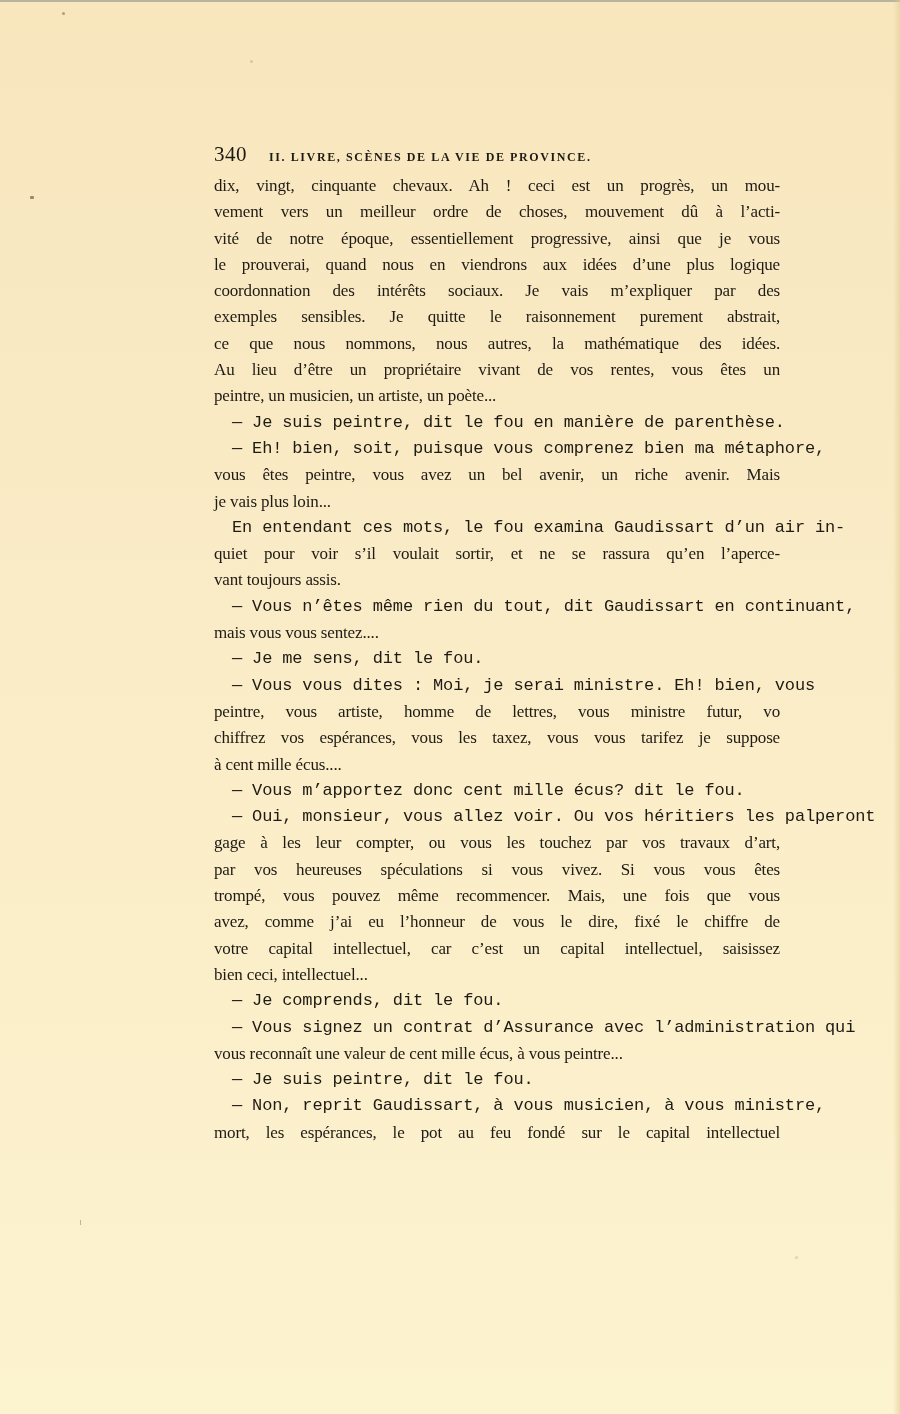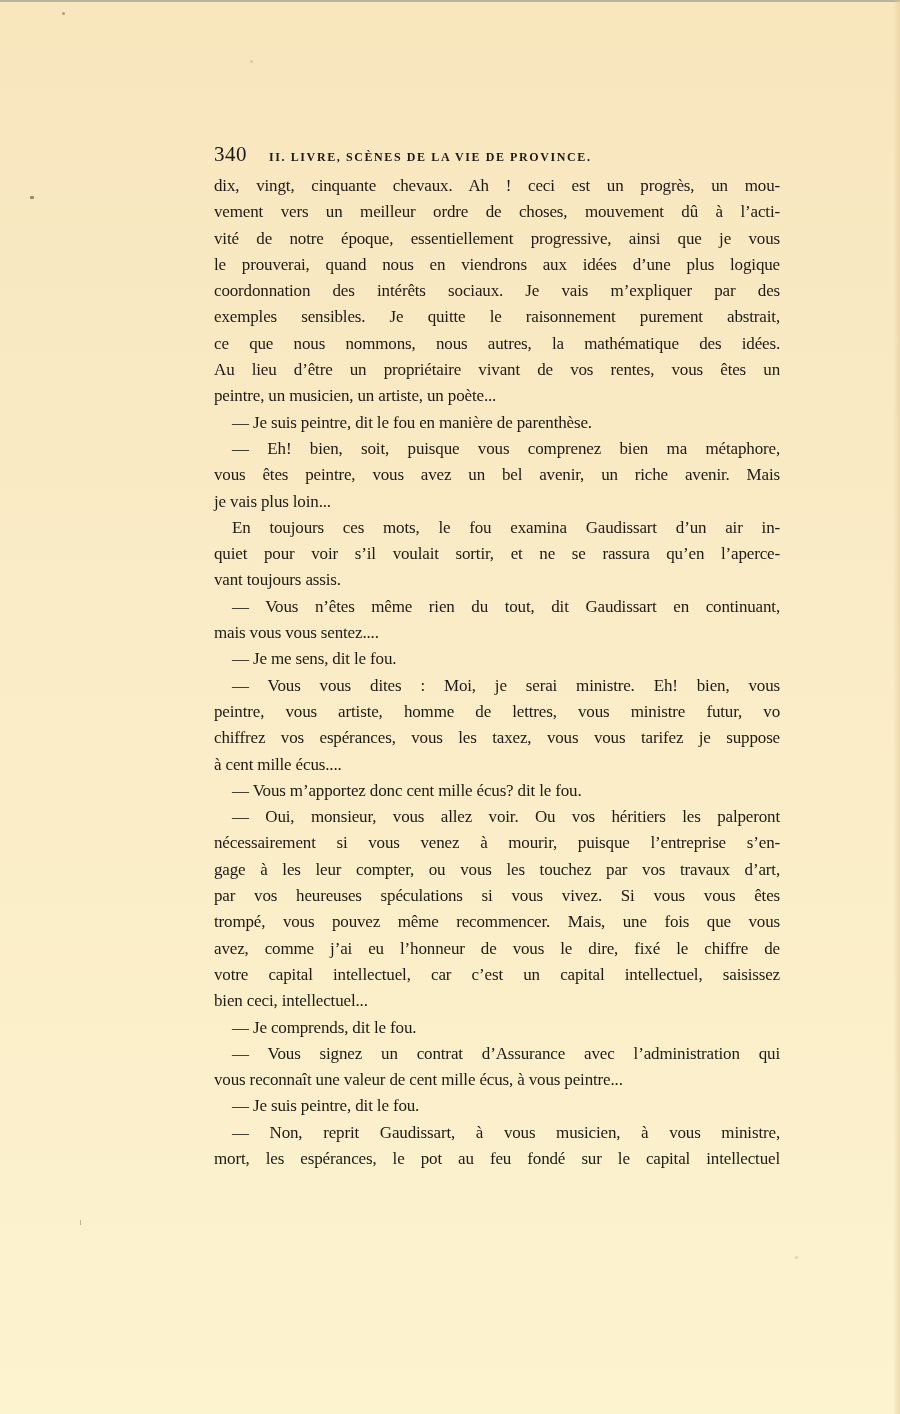--- a/index.html
+++ b/index.html
@@ -63,20 +63,21 @@
       white-space: nowrap;
       text-align: justify;
       text-align-last: justify;
       letter-spacing: -0.15px;
     }
     .line.last {
       text-align-last: left;
     }
     .line.indent {
       padding-left: 18px;
+      font-family: Liberation Mono, monospace;
     }
     .left-mark {
       position: absolute; left: 30px; top: 196px; width: 4px; height: 3px;
       background: #8a6d55; border-radius: 1px; opacity: 0.8;
     }
     .left-mark2 {
       position: absolute; left: 80px; top: 1220px; width: 1px; height: 5px;
       background: #9c8a70; opacity: 0.6;
     }
   </style>
@@ -110,21 +111,21 @@
       </div>
       <div>
         <span class="line indent last">— Je suis peintre, dit le fou en manière de parenthèse.</span>
       </div>
       <div>
         <span class="line indent">— Eh! bien, soit, puisque vous comprenez bien ma métaphore,</span>
         <span class="line">vous êtes peintre, vous avez un bel avenir, un riche avenir. Mais</span>
         <span class="line last">je vais plus loin...</span>
       </div>
       <div>
-        <span class="line indent">En toujours ces mots, le fou examina Gaudissart d’un air in-</span>
+        <span class="line indent">En entendant ces mots, le fou examina Gaudissart d’un air in-</span>
         <span class="line">quiet pour voir s’il voulait sortir, et ne se rassura qu’en l’aperce-</span>
         <span class="line last">vant toujours assis.</span>
       </div>
       <div>
         <span class="line indent">— Vous n’êtes même rien du tout, dit Gaudissart en continuant,</span>
         <span class="line last">mais vous vous sentez....</span>
       </div>
       <div>
         <span class="line indent last">— Je me sens, dit le fou.</span>
       </div>
@@ -132,21 +133,20 @@
         <span class="line indent">— Vous vous dites : Moi, je serai ministre. Eh! bien, vous</span>
         <span class="line">peintre, vous artiste, homme de lettres, vous ministre futur, vo</span>
         <span class="line">chiffrez vos espérances, vous les taxez, vous vous tarifez je suppose</span>
         <span class="line last">à cent mille écus....</span>
       </div>
       <div>
         <span class="line indent last">— Vous m’apportez donc cent mille écus? dit le fou.</span>
       </div>
       <div>
         <span class="line indent">— Oui, monsieur, vous allez voir. Ou vos héritiers les palperont</span>
-        <span class="line">nécessairement si vous venez à mourir, puisque l’entreprise s’en-</span>
         <span class="line">gage à les leur compter, ou vous les touchez par vos travaux d’art,</span>
         <span class="line">par vos heureuses spéculations si vous vivez. Si vous vous êtes</span>
         <span class="line">trompé, vous pouvez même recommencer. Mais, une fois que vous</span>
         <span class="line">avez, comme j’ai eu l’honneur de vous le dire, fixé le chiffre de</span>
         <span class="line">votre capital intellectuel, car c’est un capital intellectuel, saisissez</span>
         <span class="line last">bien ceci, intellectuel...</span>
       </div>
       <div>
         <span class="line indent last">— Je comprends, dit le fou.</span>
       </div>

